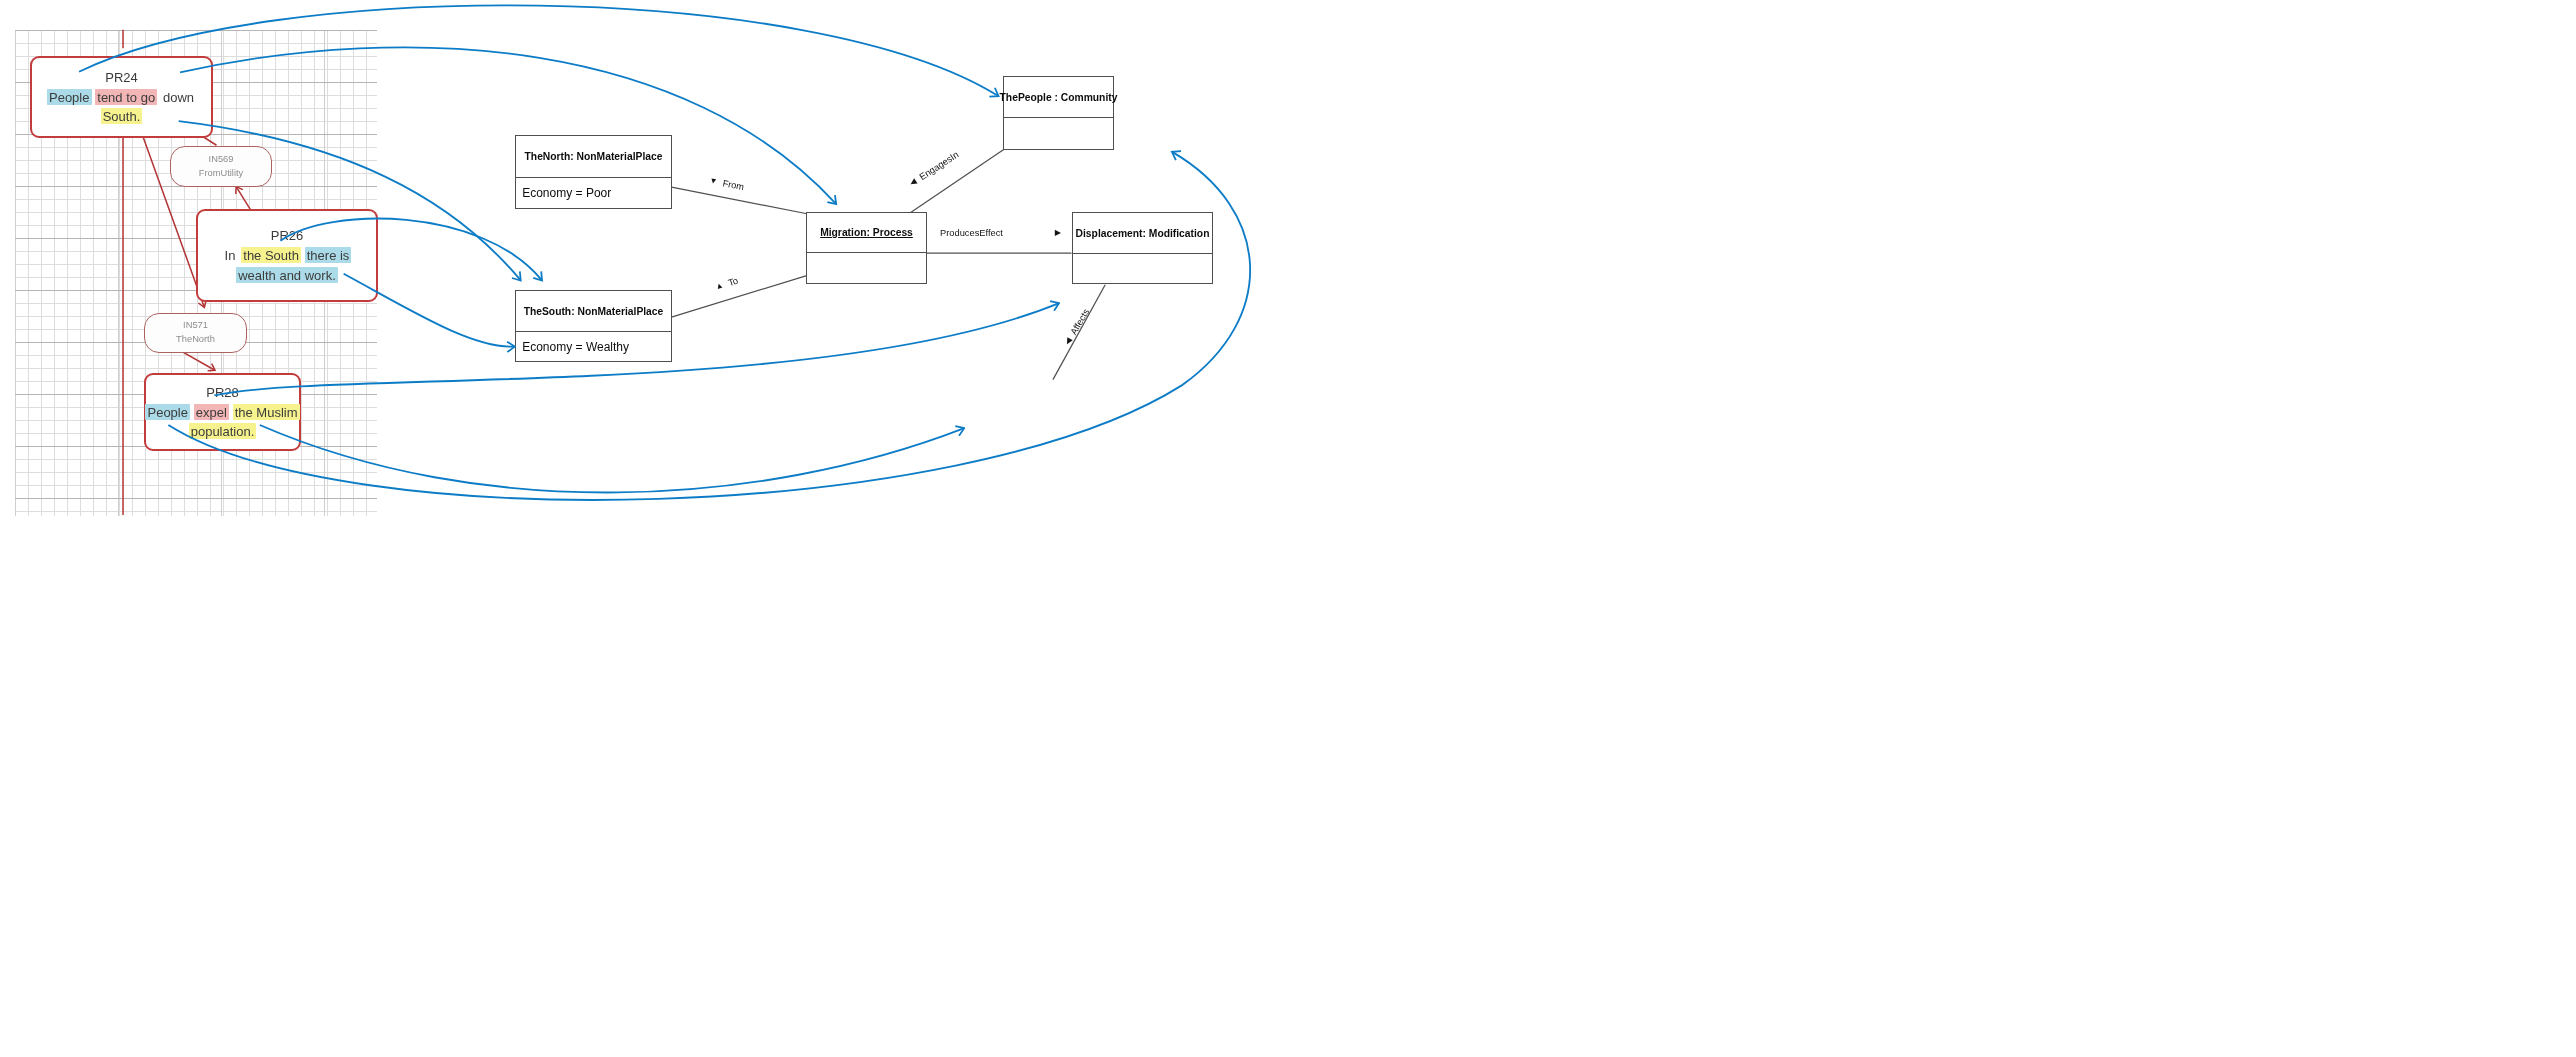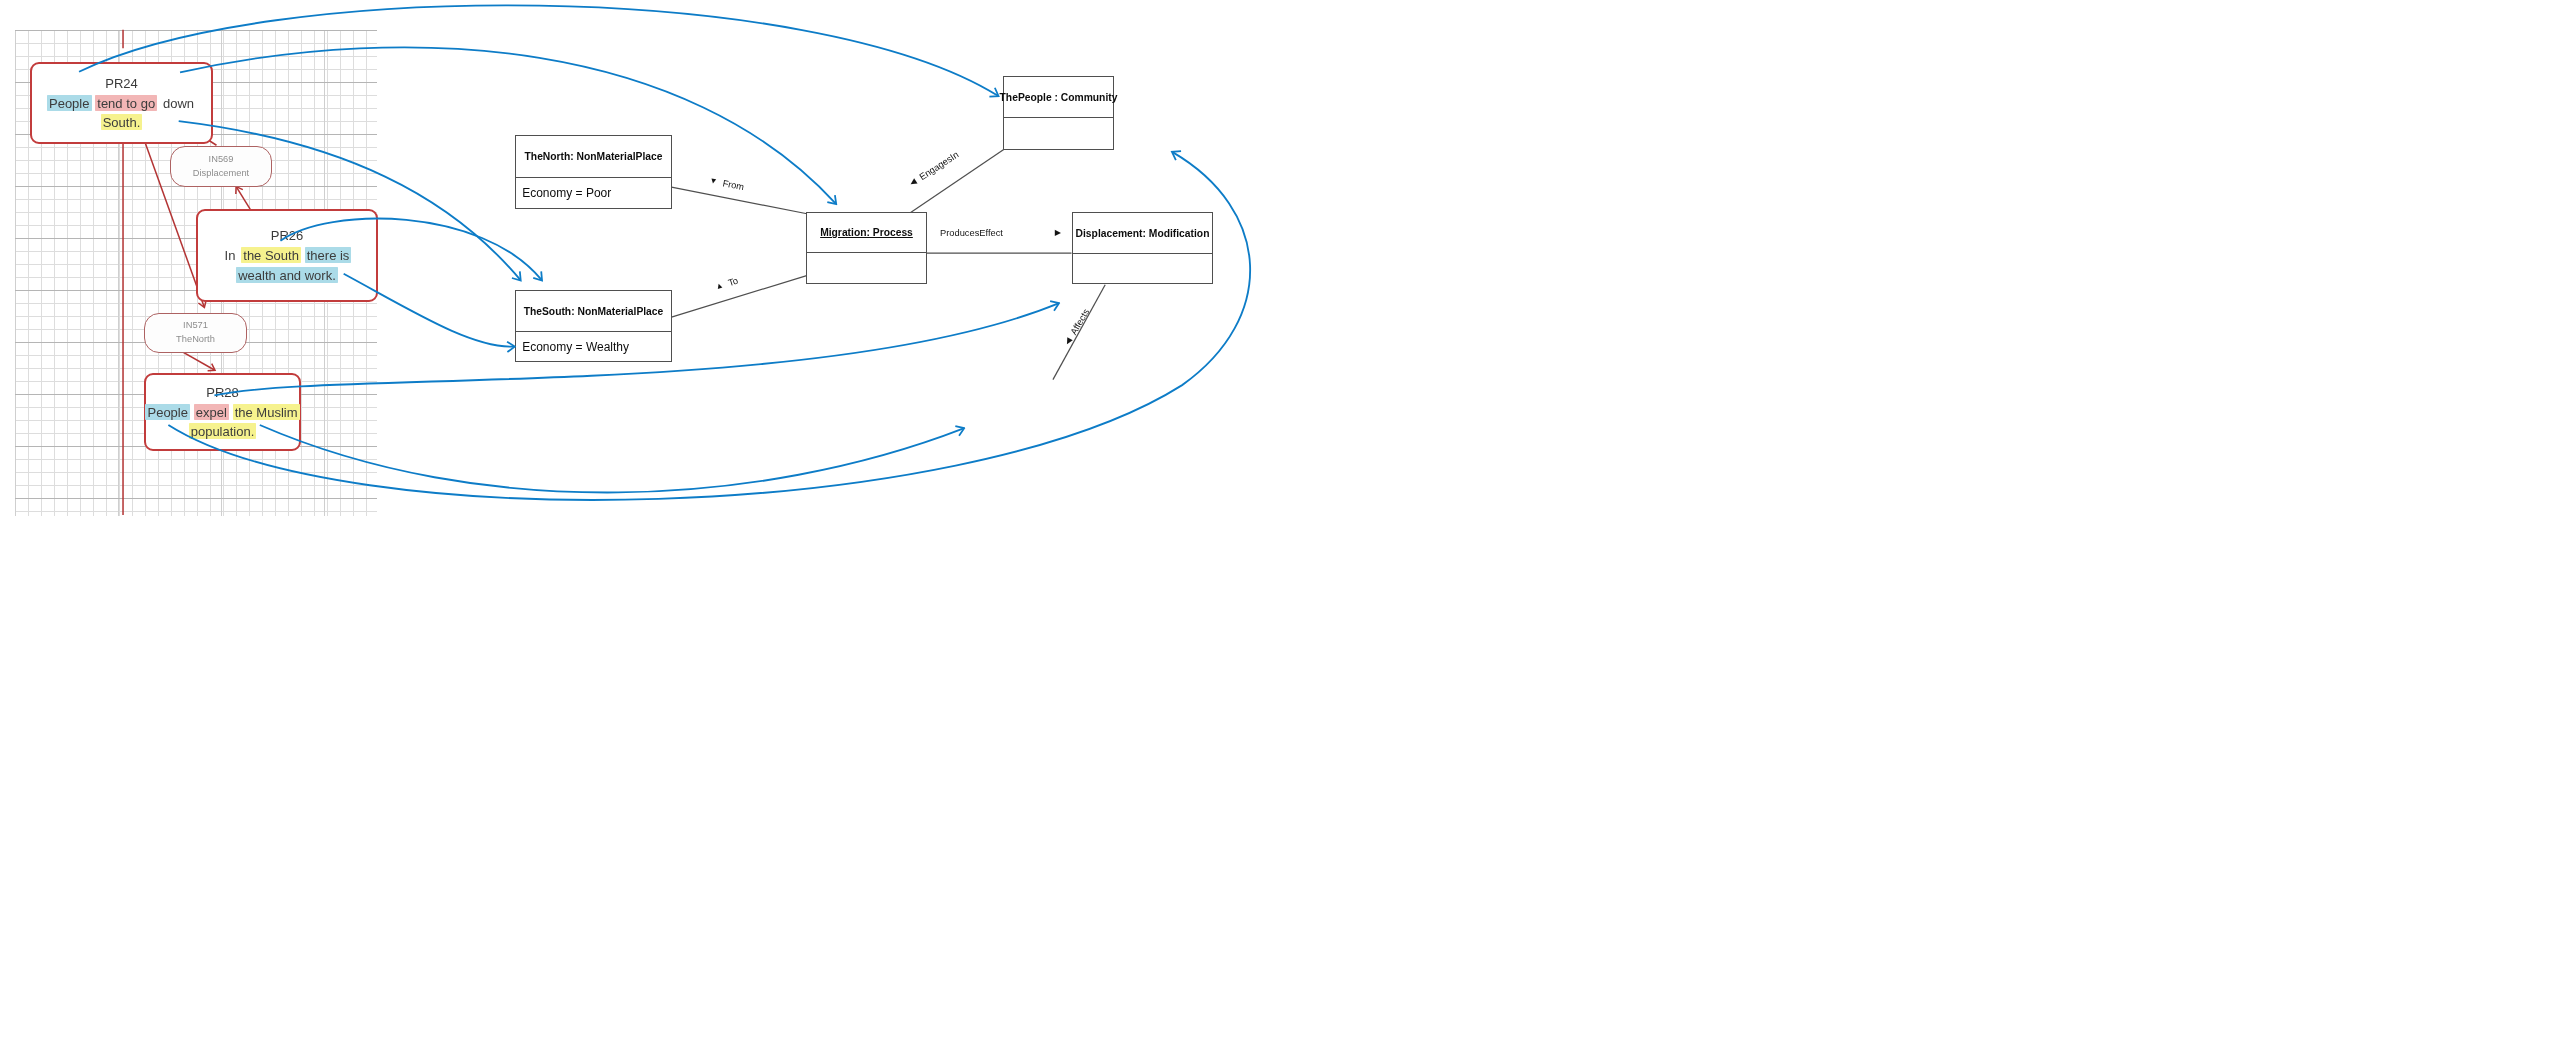--- a/index.html
+++ b/index.html
@@ -68,29 +68,29 @@
 
     <g stroke="#4f4f4f" stroke-width="1.8" fill="none">
       <path d="M977,272 L1176,311"></path>
       <path d="M977,461 L1176,400"></path>
       <path d="M1325,309 L1462,216"></path>
       <path d="M1348,368 L1559,368"></path>
       <path d="M1608,414 L1532,552"></path>
     </g>
   </svg>
 
-  <div class="pr-box" style="left:30px;top:62px;width:179px;height:78px;">
+  <div class="pr-box" style="left:30px;top:56px;width:179px;height:78px;">
     <div class="pr-title">PR24</div>
     <div class="pr-line"><span class="hl hl-cyan">People</span> <span class="hl hl-pink">tend to go</span> <span class="hl hl-none">down</span></div>
     <div class="pr-line"><span class="hl hl-yellow">South.</span></div>
   </div>
 
   <div class="in-box" style="left:170px;top:146px;width:100px;height:39px;">
     <div>IN569</div>
-    <div>Displacement</div>
+    <div>FromUtility</div>
   </div>
 
   <div class="pr-box" style="left:196px;top:209px;width:178px;height:89px;">
     <div class="pr-title">PR26</div>
     <div class="pr-line"><span class="hl hl-none">In</span> <span class="hl hl-yellow">the South</span> <span class="hl hl-cyan">there is</span></div>
     <div class="pr-line"><span class="hl hl-cyan">wealth and work.</span></div>
   </div>
 
   <div class="in-box" style="left:144px;top:313px;width:101px;height:38px;">
     <div>IN571</div>

